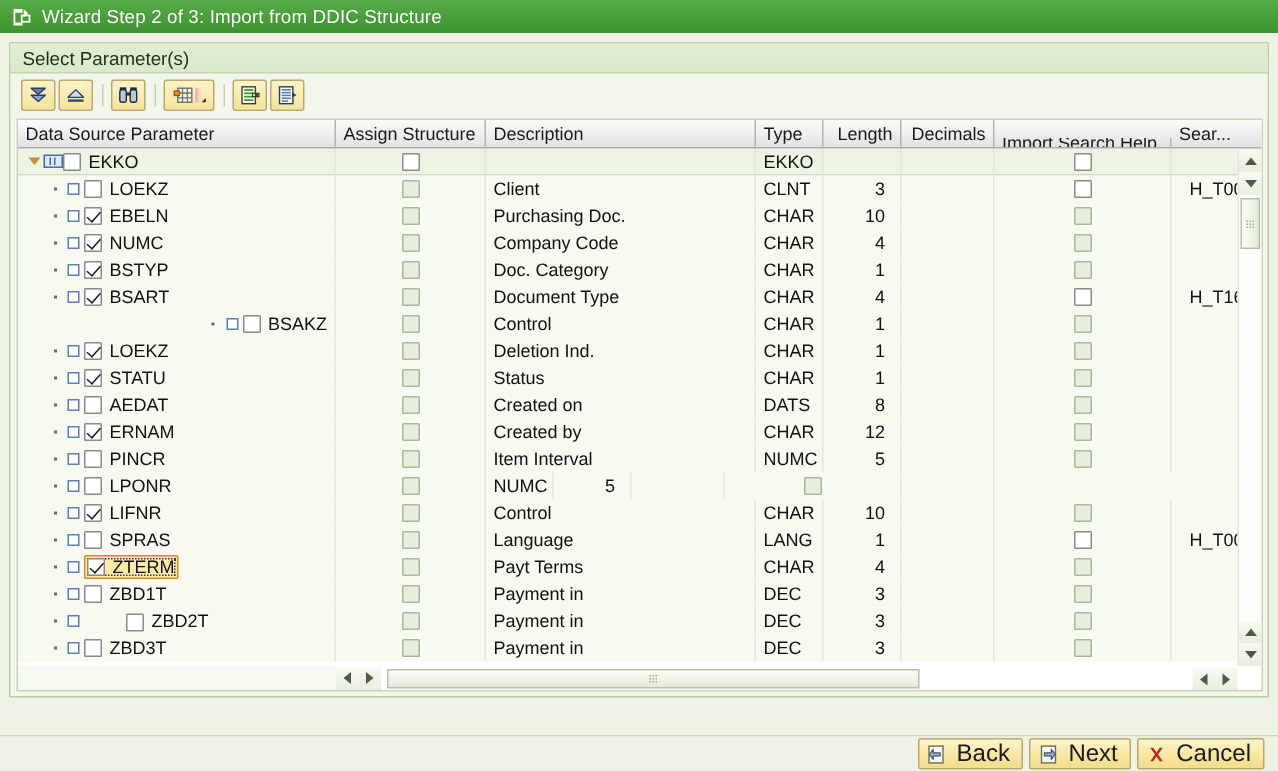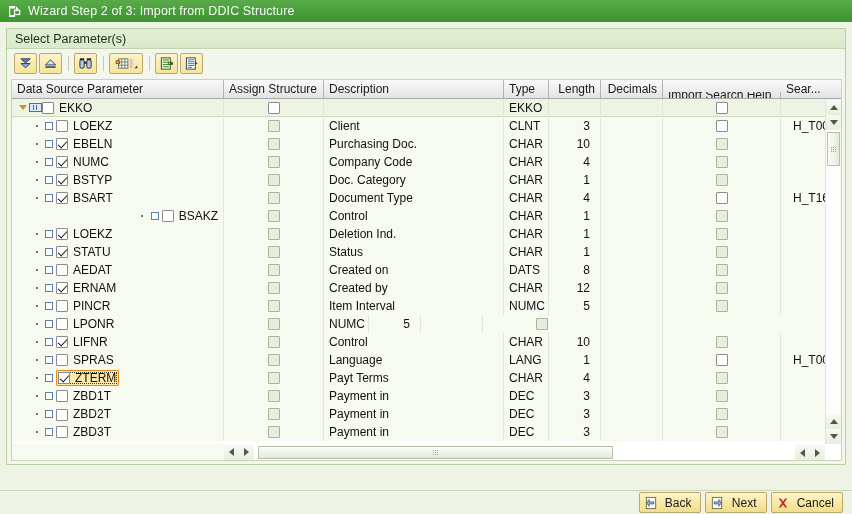--- a/index.html
+++ b/index.html
@@ -194,21 +194,21 @@
     position: absolute; left: 0; top: 491px; width: 852px; height: 23px;
     display: flex; align-items: center; justify-content: flex-end;
     padding-right: 9px; box-sizing: border-box; gap: 4px;
     background: #eef3e6;
   }
   .fbtn {
     height: 21px; min-width: 62px; padding: 0 8px 0 4px;
     background: linear-gradient(to bottom, #fdf4cb 0%, #f8e7a2 55%, #f3dd8c 100%);
     border: 1px solid #b9a96a; border-radius: 2px;
     display: flex; align-items: center; gap: 6px;
-    font-size: 12px; color: #1a1a1a; cursor: pointer; box-sizing: border-box;
+    font-size: 16px; color: #1a1a1a; cursor: pointer; box-sizing: border-box;
   }
   .fbtn .lbl { flex: 1; text-align: center; }
   .fico { width: 15px; height: 15px; flex: 0 0 auto; display:flex; align-items:center; justify-content:center; }
 </style>
 </head>
 <body>
 
 <div class="app">
 
   <div class="titlebar">
@@ -777,21 +777,21 @@
             <div class="row">
               <div class="cell " style="width: 212px; flex: 0 0 212px;">
                 <div class="tree">
                   <span style="width: 14px; flex: 0 0 14px;"></span>
                   <span class="dotlead">
                     <span class="dot"></span>
                   </span>
                   <span class="nodeicon">
                     <span class="ni-leaf"></span>
                   </span>
-                  <span style="display: inline-flex; align-items: flex-end;">
+                  <span style="display: inline-flex; align-items: flex-end; margin-left: 28px;">
                     <span class="cbx"></span>
                     <span class="nodelbl">ZBD2T</span>
                   </span>
                 </div>
               </div>
               <div class="cell ctr" style="width: 100px; flex: 0 0 100px;">
                 <span class="cbx dis"></span>
               </div>
               <div class="cell " style="width: 180px; flex: 0 0 180px;">Payment in</div>
               <div class="cell " style="width: 45px; flex: 0 0 45px;">DEC</div>

